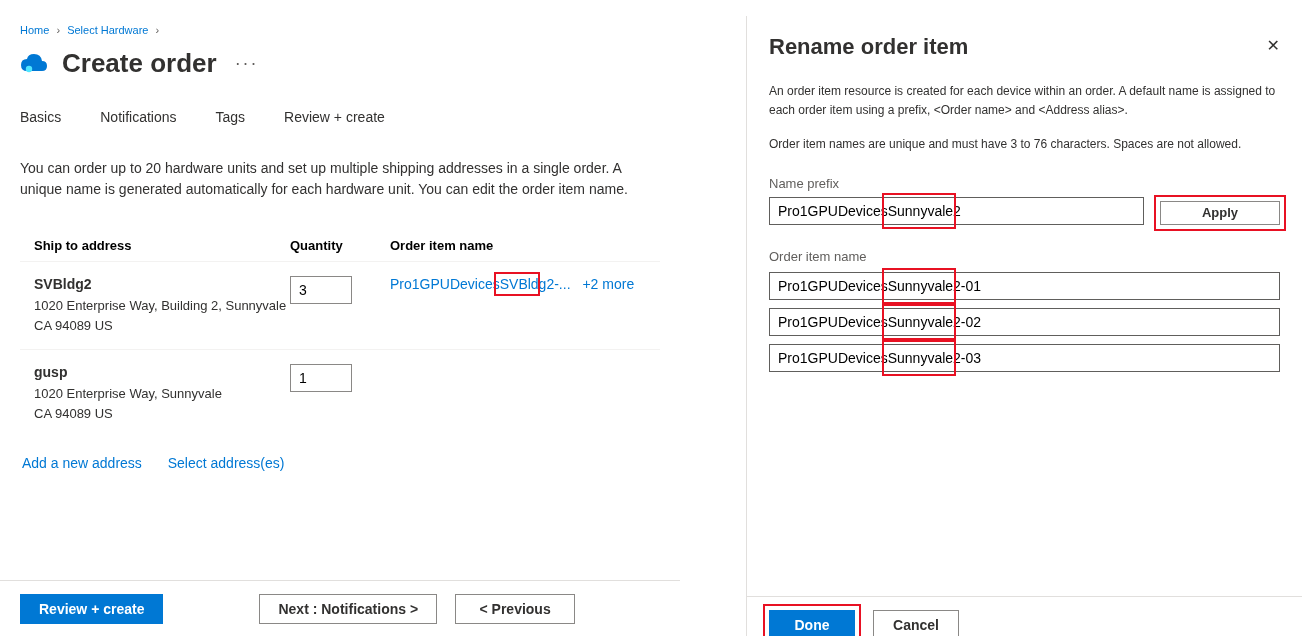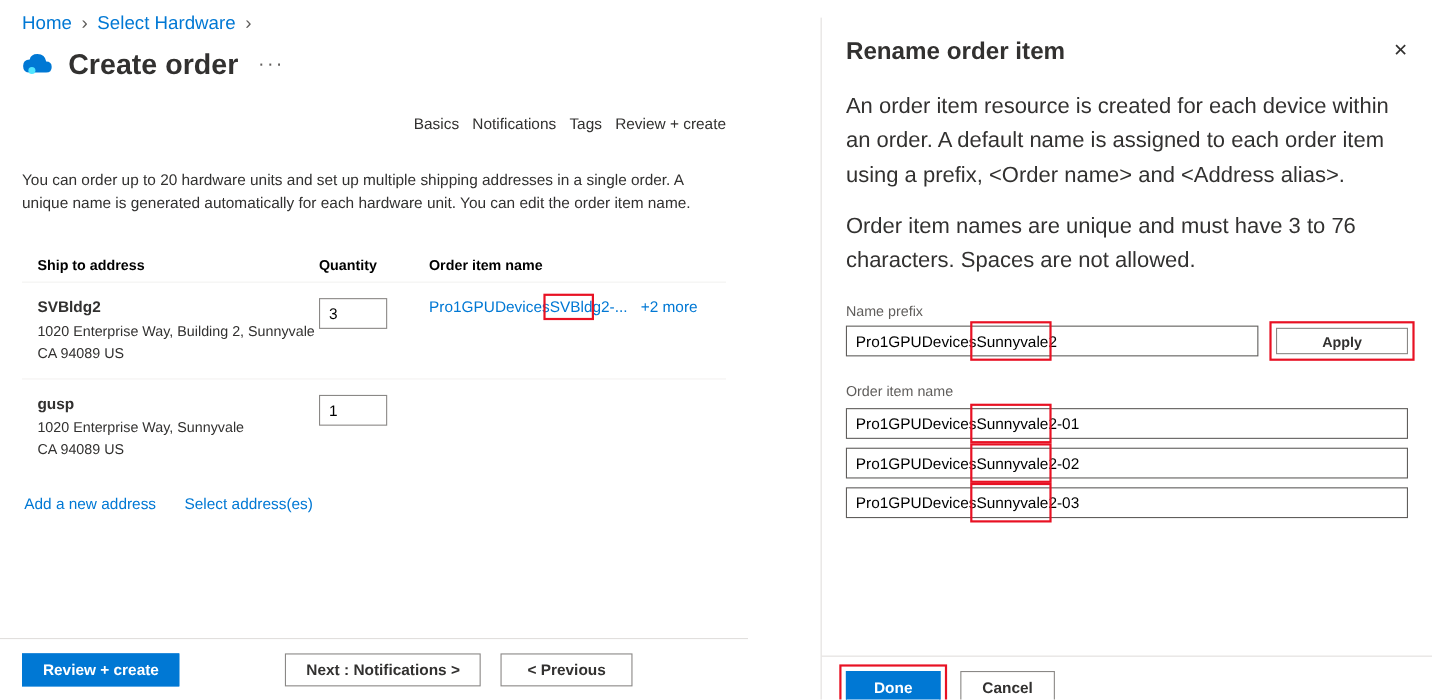--- a/index.html
+++ b/index.html
@@ -1,30 +1,30 @@
 <!DOCTYPE html>
 <html><head>
 <meta charset="utf-8">
 <style>
 * { box-sizing: border-box; margin: 0; padding: 0; font-family: "Segoe UI", Arial, sans-serif; }
 body { font-size: 14px; color: #323130; background: #fff; width: 1302px; height: 636px; overflow: hidden; position: relative; }
 
 .main-pane { position: absolute; left: 0; top: 0; width: 680px; height: 636px; padding: 0 20px; }
 .side-pane { position: absolute; right: 0; top: 16px; width: 556px; height: 636px; background: #fff; border-left: 1px solid #e1dfdd; padding: 18px 22px; }
 
-.breadcrumb { font-size: 17px; color: #0078d4; padding-top: 11px; }
+.breadcrumb { font-size: 11px; color: #0078d4; padding-top: 24px; }
 .breadcrumb span.sep { color: #605e5c; margin: 0 4px; }
 .breadcrumb .crumb { color: #0078d4; cursor: pointer; }
 
 .title-row { display: flex; align-items: center; margin-top: 12px; }
 .cloud-icon { width: 28px; height: 22px; margin-right: 14px; display: inline-flex; align-items: center; justify-content: center; }
 .page-title { font-size: 26px; font-weight: 600; color: #323130; }
 .more-dots { margin-left: 18px; color: #605e5c; cursor: pointer; font-size: 18px; letter-spacing: 2px; }
 
-.tabs { margin-top: 30px; border-bottom: 1px solid transparent; display: flex; gap: 12px; justify-content: flex-end; }
+.tabs { margin-top: 30px; border-bottom: 1px solid transparent; display: flex; gap: 39px; }
 .tab { padding-bottom: 10px; font-size: 14px; color: #323130; cursor: pointer; }
 .tab.active { border-bottom: 3px solid #0078d4; color: #323130; font-weight: 400; }
 
 .lead-text { margin-top: 22px; font-size: 14px; line-height: 1.5; color: #323130; }
 
 .addr-table { margin-top: 30px; }
 .addr-header { display: flex; font-weight: 600; font-size: 13px; color: #000000; padding: 8px 0; }
 .col-addr { width: 270px; padding-left: 14px; }
 .col-qty { width: 100px; }
 .col-item { flex: 1; }
@@ -41,23 +41,23 @@
 .addr-actions { margin-top: 18px; padding-left: 2px; }
 .addr-actions a { color: #0078d4; font-size: 14px; cursor: pointer; margin-right: 22px; }
 
 .footer-bar { position: absolute; left: 0; bottom: 0; width: 680px; height: 56px; border-top: 1px solid #e1dfdd; display: flex; align-items: center; padding: 0 20px; gap: 18px; }
 .btn { height: 30px; padding: 0 18px; font-size: 14px; cursor: pointer; border: 1px solid #8a8886; background: #fff; display: inline-flex; align-items: center; justify-content: center; font-weight: bold; }
 .btn-primary { background: #0078d4; color: #fff; border-color: #0078d4; font-weight: 600; min-width: 130px; }
 .btn-secondary { background: #fff; color: #323130; min-width: 120px; }
 
 .side-title { font-size: 22px; font-weight: 600; color: #323130; }
 .close-x { position: absolute; right: 22px; top: 20px; cursor: pointer; font-size: 16px; color: #323130; }
-.side-body { margin-top: 22px; font-size: 20px; line-height: 1.55; color: #323130; }
+.side-body { margin-top: 22px; font-size: 12px; line-height: 1.55; color: #323130; }
 .side-label { margin-top: 22px; font-size: 13px; color: #605e5c; }
-.prefix-row { display: flex; align-items: center; margin-top: 6px; gap: 16px; }
+.prefix-row { display: flex; align-items: flex-end; margin-top: 6px; gap: 16px; }
 .prefix-input-wrap { position: relative; flex: 1; }
 .text-input { width: 100%; height: 28px; border: 1px solid #605e5c; padding: 2px 8px; font-size: 14px; }
 .ovl { position: absolute; border: 2px solid #e81123; pointer-events: none; }
 .ovl-prefix { left: 113px; top: -4px; width: 74px; height: 36px; }
 .ovl-apply { left: -6px; top: -6px; right: -6px; bottom: -6px; }
 .apply-wrap { position: relative; }
 .btn-apply { height: 24px; padding: 0 26px; font-size: 13px; }
 
 .item-name-list { margin-top: 8px; }
 .item-name-row { position: relative; margin-bottom: 8px; }

